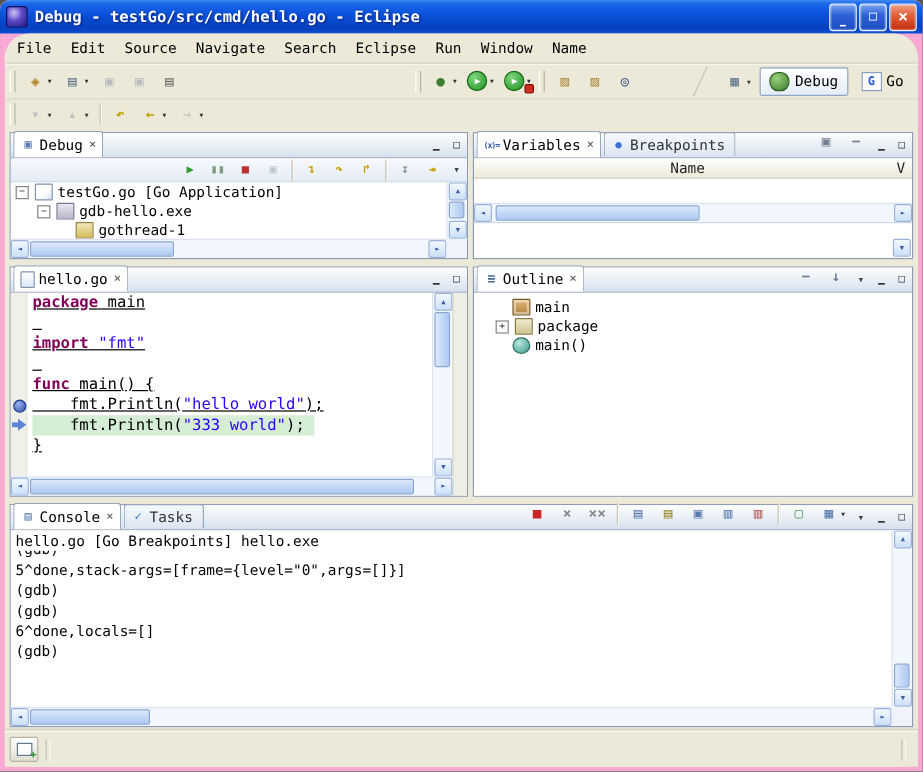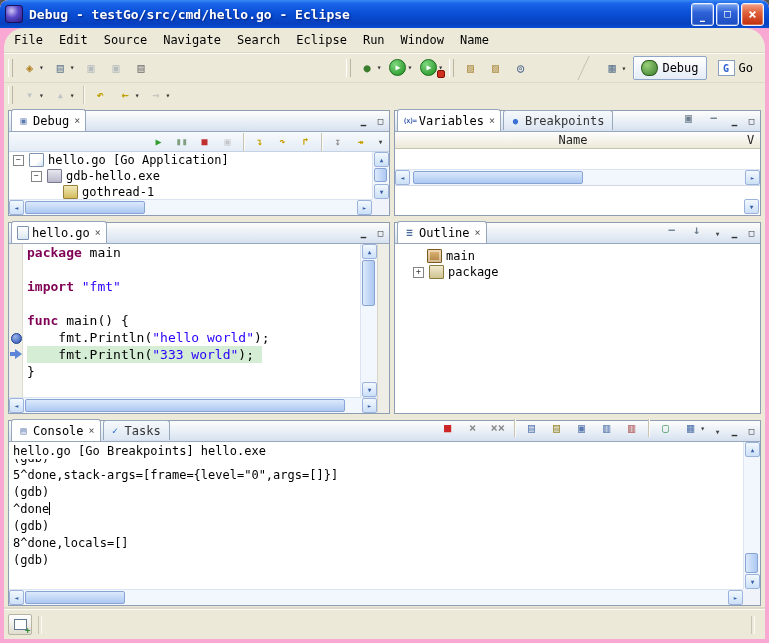--- a/index.html
+++ b/index.html
@@ -87,21 +87,21 @@
   .ic-thread{background:linear-gradient(#F0E8B8,#D4BC5C);border:1px solid #96803A;}
   .ic-package{background:linear-gradient(#E0B878,#B08340);border:1px solid #7A5A20;box-shadow:inset 0 0 0 2px rgba(255,255,255,.45);}
   .ic-imports{background:linear-gradient(#F0EAD0,#D0C490);border:1px solid #8A7A40;}
   .ic-function{border-radius:50%;background:radial-gradient(circle at 35% 30%,#B8E8E0,#3A9A8A);border:1px solid #23695E;}
   
   .colheader{display:flex;align-items:center;background:linear-gradient(#FEFEFE,#ECE9D8);border-bottom:1px solid #C8C4B4;padding:0 4px;color:#222;}
   .col-name{flex:1;text-align:center;}
   .col-value{width:9px;overflow:hidden;}
   
   .gutter{background:#F0EFE8;border-right:1px solid #E0DED2;}
-  .code{font-size:13px;line-height:17px;overflow:hidden;padding-left:4px;background:#fff;}
+  .code{font-size:13px;line-height:17px;overflow:hidden;padding-left:4px;background:#fff;text-decoration:underline;}
   .code-line{height:17px;white-space:pre;}
   .sg-kw{color:#7F0055;font-weight:bold;}
   .sg-str{color:#2A00FF;}
   .sg-pl{color:#000;}
   .code-line.hl .code-text{background:#D4EDD4;display:inline-block;padding-right:8px;}
   .marker{position:absolute;}
   .marker.breakpoint{left:2px;width:9px;height:9px;border-radius:50%;
     background:radial-gradient(circle at 35% 30%,#9AB4EA,#2A50B0);border:1px solid #1A3A90;}
   .marker.instruction-pointer{left:1px;width:12px;height:10px;}
   .marker.instruction-pointer::before{content:'';position:absolute;left:0;top:3px;width:5px;height:4px;background:#5A85D8;}
@@ -293,21 +293,21 @@
             <span class="tbtn">
               <span class="tb-ic" style="color: rgb(200, 160, 0);">↠</span>
             </span>
           </span>
         <span class="vt-btn chevron">▼</span>
       </div>
       <div id="debug-tree" style="left:0;top:41px;width:363px;height:47px;overflow:hidden;background:#fff;">
           <div class="tree-row" style="padding-left: 4px;">
             <span class="expander minus">−</span>
             <span class="node-ic ic-launch"></span>
-            <span class="node-label">hello.go [Go Application]</span>
+            <span class="node-label">testGo.go [Go Application]</span>
           </div>
           <div class="tree-row" style="padding-left: 22px;">
             <span class="expander minus">−</span>
             <span class="node-ic ic-process"></span>
             <span class="node-label">gdb-hello.exe</span>
           </div>
           <div class="tree-row" style="padding-left: 40px;">
             <span class="expander none"></span>
             <span class="node-ic ic-thread"></span>
             <span class="node-label">gothread-1</span>
@@ -432,20 +432,25 @@
           <div class="tree-row" style="padding-left: 4px;">
             <span class="expander none"></span>
             <span class="node-ic ic-package"></span>
             <span class="node-label">main</span>
           </div>
           <div class="tree-row" style="padding-left: 4px;">
             <span class="expander plus">+</span>
             <span class="node-ic ic-imports"></span>
             <span class="node-label">package</span>
           </div>
+          <div class="tree-row" style="padding-left: 4px;">
+            <span class="expander none"></span>
+            <span class="node-ic ic-function"></span>
+            <span class="node-label">main()</span>
+          </div>
         </div>
     </div>
 
     <div class="view" id="console-view" style="left:4px;top:392px;width:753px;height:186px;">
       <div class="tabrow" style="left:0;right:0;top:0;height:21px;">
         <span id="console-tabs" class="tools">
             <span class="tab active">
               <span class="tab-ic tic-console"></span>
               <span class="tab-label">Console</span>
               <span class="tab-close">×</span>
@@ -493,23 +498,22 @@
           </span>
         <span class="vt-btn chevron">▼</span>
         <span class="vt-btn">▁</span>
         <span class="vt-btn">□</span>
       </div>
       <div class="console-header" style="left:0;right:0;top:21px;height:17px;">hello.go [Go Breakpoints] hello.exe</div>
       <div id="console-lines" class="console-lines" style="left:0;top:38px;right:17px;bottom:16px;">
           <div class="console-line">(gdb)</div>
           <div class="console-line">5^done,stack-args=[frame={level="0",args=[]}]</div>
           <div class="console-line">(gdb)</div>
-          <div class="console-line">^done<span class="caret"></span></div>
           <div class="console-line">(gdb)</div>
-          <div class="console-line">8^done,locals=[]</div>
+          <div class="console-line">6^done,locals=[]</div>
           <div class="console-line">(gdb)</div>
         </div>
       <div class="sbv" style="right:0;top:21px;width:17px;bottom:16px;">
         <span class="sb-btn" style="top:0;left:1px;">▲</span>
         <span class="sb-thumb" style="bottom:16px;left:1px;width:13px;height:20px;"></span>
         <span class="sb-btn" style="bottom:0;left:1px;">▼</span>
       </div>
       <div class="sbh" style="left:0;bottom:0;height:16px;right:17px;">
         <span class="sb-btn" style="left:0;top:0;">◄</span>
         <span class="sb-thumb h" style="left:16px;top:1px;width:100px;height:13px;"></span>

